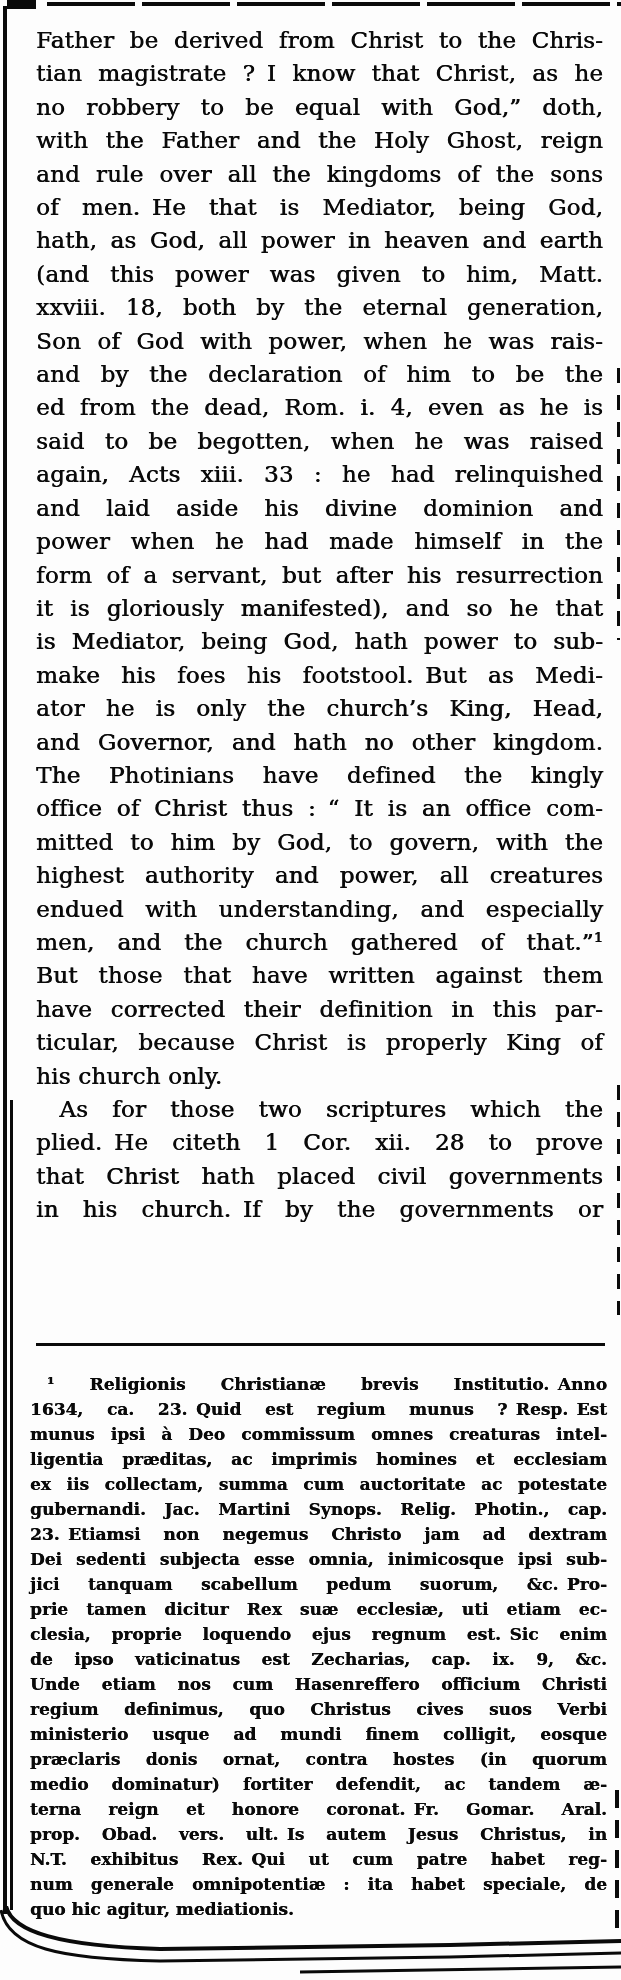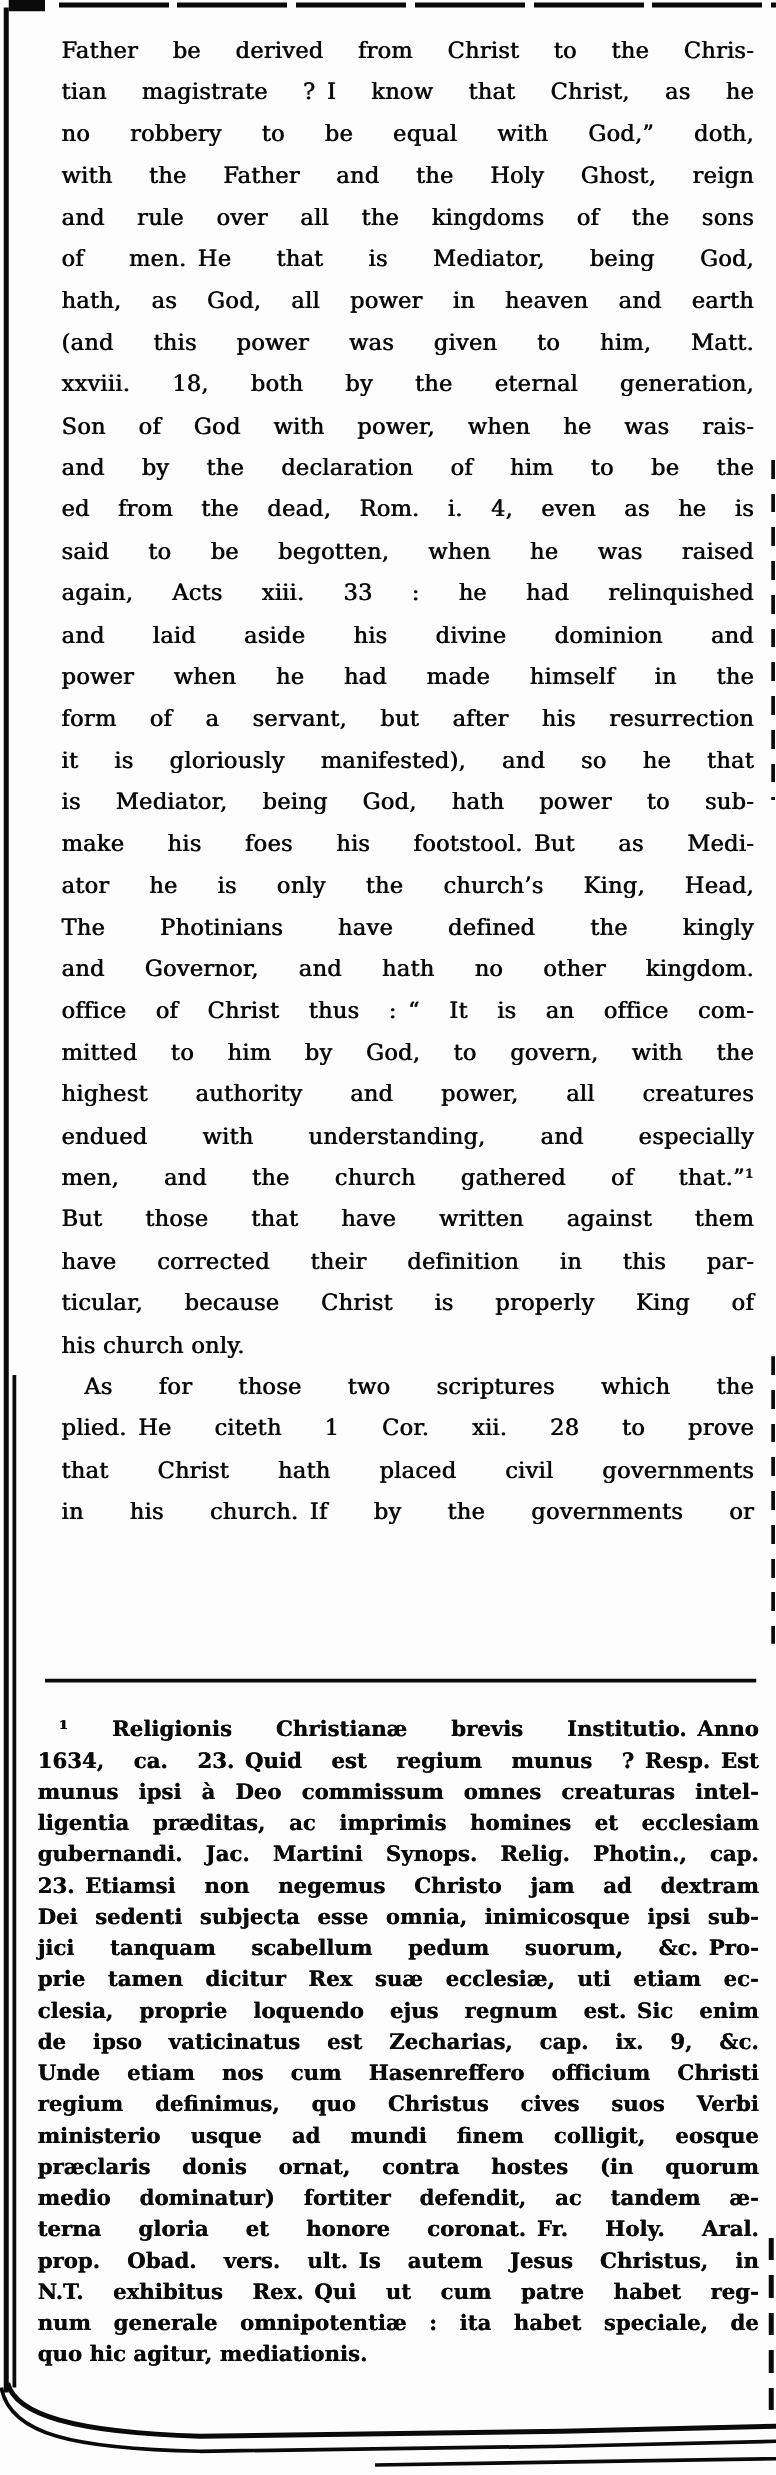--- a/index.html
+++ b/index.html
@@ -19,24 +19,23 @@
                   background:repeating-linear-gradient(180deg, var(--ink) 0 15px, transparent 15px 27px); }
   .border-right-dash2 { position:absolute; right:1px; top:1085px; width:3px; height:230px;
                   background:repeating-linear-gradient(180deg, var(--ink) 0 15px, transparent 15px 27px); }
   .border-right-dash3 { position:absolute; right:2px; top:1790px; width:4px; height:145px;
                   background:repeating-linear-gradient(180deg, var(--ink) 0 18px, transparent 18px 30px); }
   .bottom-border { position:absolute; left:0; top:1906px; }
 
   
   .main-text { position:absolute; top:24px; left:36px; width:567px; }
   .bodyline {
-    font-size:18px; line-height:33.4px; letter-spacing:0.2px;
+    font-size:23px; line-height:33.4px; letter-spacing:0.2px;
     text-align:justify; text-align-last:justify; white-space:pre-wrap;
     text-shadow:0.6px 0 0 currentColor;
-    margin-left:13px;
   }
   .bodyline.para-end { text-align-last:left; }
 
   
   .separator { position:absolute; top:1343px; left:36px; width:569px; height:3px; background:var(--ink); }
   .footnote { position:absolute; top:1372px; left:30px; width:577px; }
   .noteline {
     font-size:17px; line-height:25px; font-weight:bold;
     text-align:justify; text-align-last:justify; white-space:pre-wrap;
     text-shadow:0.3px 0 0 currentColor;
@@ -71,22 +70,22 @@
       <div class="bodyline">ed from the dead, Rom. i. 4, even as he is</div>
       <div class="bodyline">said to be begotten, when he was raised</div>
       <div class="bodyline">again, Acts xiii. 33 : he had relinquished</div>
       <div class="bodyline">and laid aside his divine dominion and</div>
       <div class="bodyline">power when he had made himself in the</div>
       <div class="bodyline">form of a servant, but after his resurrection</div>
       <div class="bodyline">it is gloriously manifested), and so he that</div>
       <div class="bodyline">is Mediator, being God, hath power to sub-</div>
       <div class="bodyline">make his foes his footstool. But as Medi-</div>
       <div class="bodyline">ator he is only the church’s King, Head,</div>
+      <div class="bodyline">and Governor, and hath no other kingdom.</div>
       <div class="bodyline">The Photinians have defined the kingly</div>
-      <div class="bodyline">and Governor, and hath no other kingdom.</div>
       <div class="bodyline">office of Christ thus : “ It is an office com-</div>
       <div class="bodyline">mitted to him by God, to govern, with the</div>
       <div class="bodyline">highest authority and power, all creatures</div>
       <div class="bodyline">endued with understanding, and especially</div>
       <div class="bodyline">men, and the church gathered of that.”¹</div>
       <div class="bodyline">But those that have written against them</div>
       <div class="bodyline">have corrected their definition in this par-</div>
       <div class="bodyline">ticular, because Christ is properly King of</div>
       <div class="bodyline para-end">his church only.</div>
       <div class="bodyline"> As for those two scriptures which the</div>
@@ -95,33 +94,34 @@
       <div class="bodyline">in his church. If by the governments or</div>
     </div>
 
   <div class="separator"></div>
 
   <div class="footnote">
       <div class="noteline"> ¹ Religionis Christianæ brevis Institutio. Anno</div>
       <div class="noteline">1634, ca. 23. Quid est regium munus ? Resp. Est</div>
       <div class="noteline">munus ipsi à Deo commissum omnes creaturas intel-</div>
       <div class="noteline">ligentia præditas, ac imprimis homines et ecclesiam</div>
+      <div class="noteline">ex iis collectam, summa cum auctoritate ac potestate</div>
       <div class="noteline">gubernandi. Jac. Martini Synops. Relig. Photin., cap.</div>
       <div class="noteline">23. Etiamsi non negemus Christo jam ad dextram</div>
       <div class="noteline">Dei sedenti subjecta esse omnia, inimicosque ipsi sub-</div>
       <div class="noteline">jici tanquam scabellum pedum suorum, &amp;c. Pro-</div>
       <div class="noteline">prie tamen dicitur Rex suæ ecclesiæ, uti etiam ec-</div>
       <div class="noteline">clesia, proprie loquendo ejus regnum est. Sic enim</div>
       <div class="noteline">de ipso vaticinatus est Zecharias, cap. ix. 9, &amp;c.</div>
       <div class="noteline">Unde etiam nos cum Hasenreffero officium Christi</div>
       <div class="noteline">regium definimus, quo Christus cives suos Verbi</div>
       <div class="noteline">ministerio usque ad mundi finem colligit, eosque</div>
       <div class="noteline">præclaris donis ornat, contra hostes (in quorum</div>
       <div class="noteline">medio dominatur) fortiter defendit, ac tandem æ-</div>
-      <div class="noteline">terna gloria et honore coronat. Fr. Holy. Aral.</div>
+      <div class="noteline">terna reign et honore coronat. Fr. Gomar. Aral.</div>
       <div class="noteline">prop. Obad. vers. ult. Is autem Jesus Christus, in</div>
       <div class="noteline">N.T. exhibitus Rex. Qui ut cum patre habet reg-</div>
       <div class="noteline">num generale omnipotentiæ : ita habet speciale, de</div>
       <div class="noteline para-end">quo hic agitur, mediationis.</div>
     </div>
 
   <svg class="bottom-border" width="621" height="74" viewBox="0 0 621 74">
     <path d="M6,0 C12,26 60,40 160,43 L450,39 L621,35" fill="none" stroke="#0a0a0a" stroke-width="4"></path>
     <path d="M1,4 C8,42 60,53 160,55 L450,51 L621,47" fill="none" stroke="#0a0a0a" stroke-width="3"></path>
     <path d="M300,66 L621,61" fill="none" stroke="#0a0a0a" stroke-width="3"></path>

